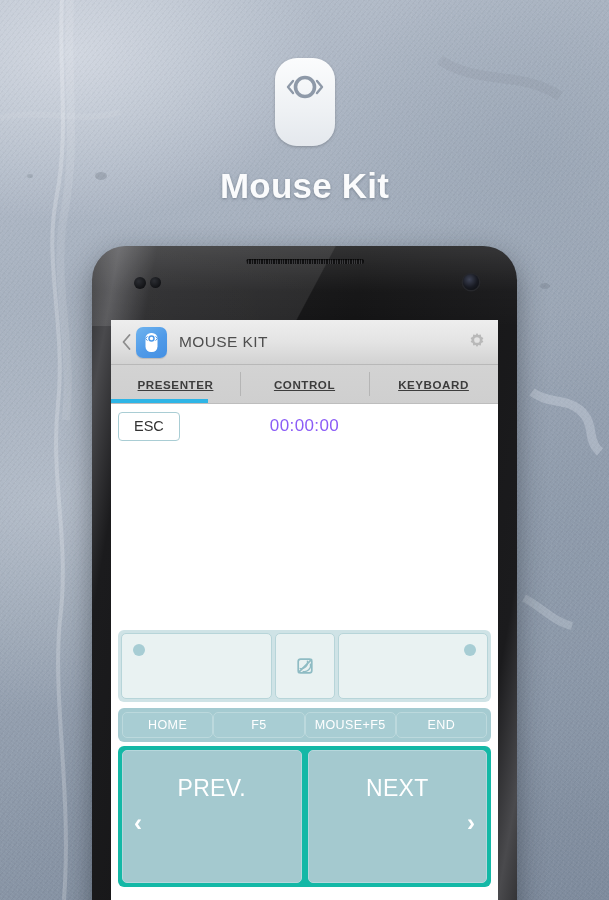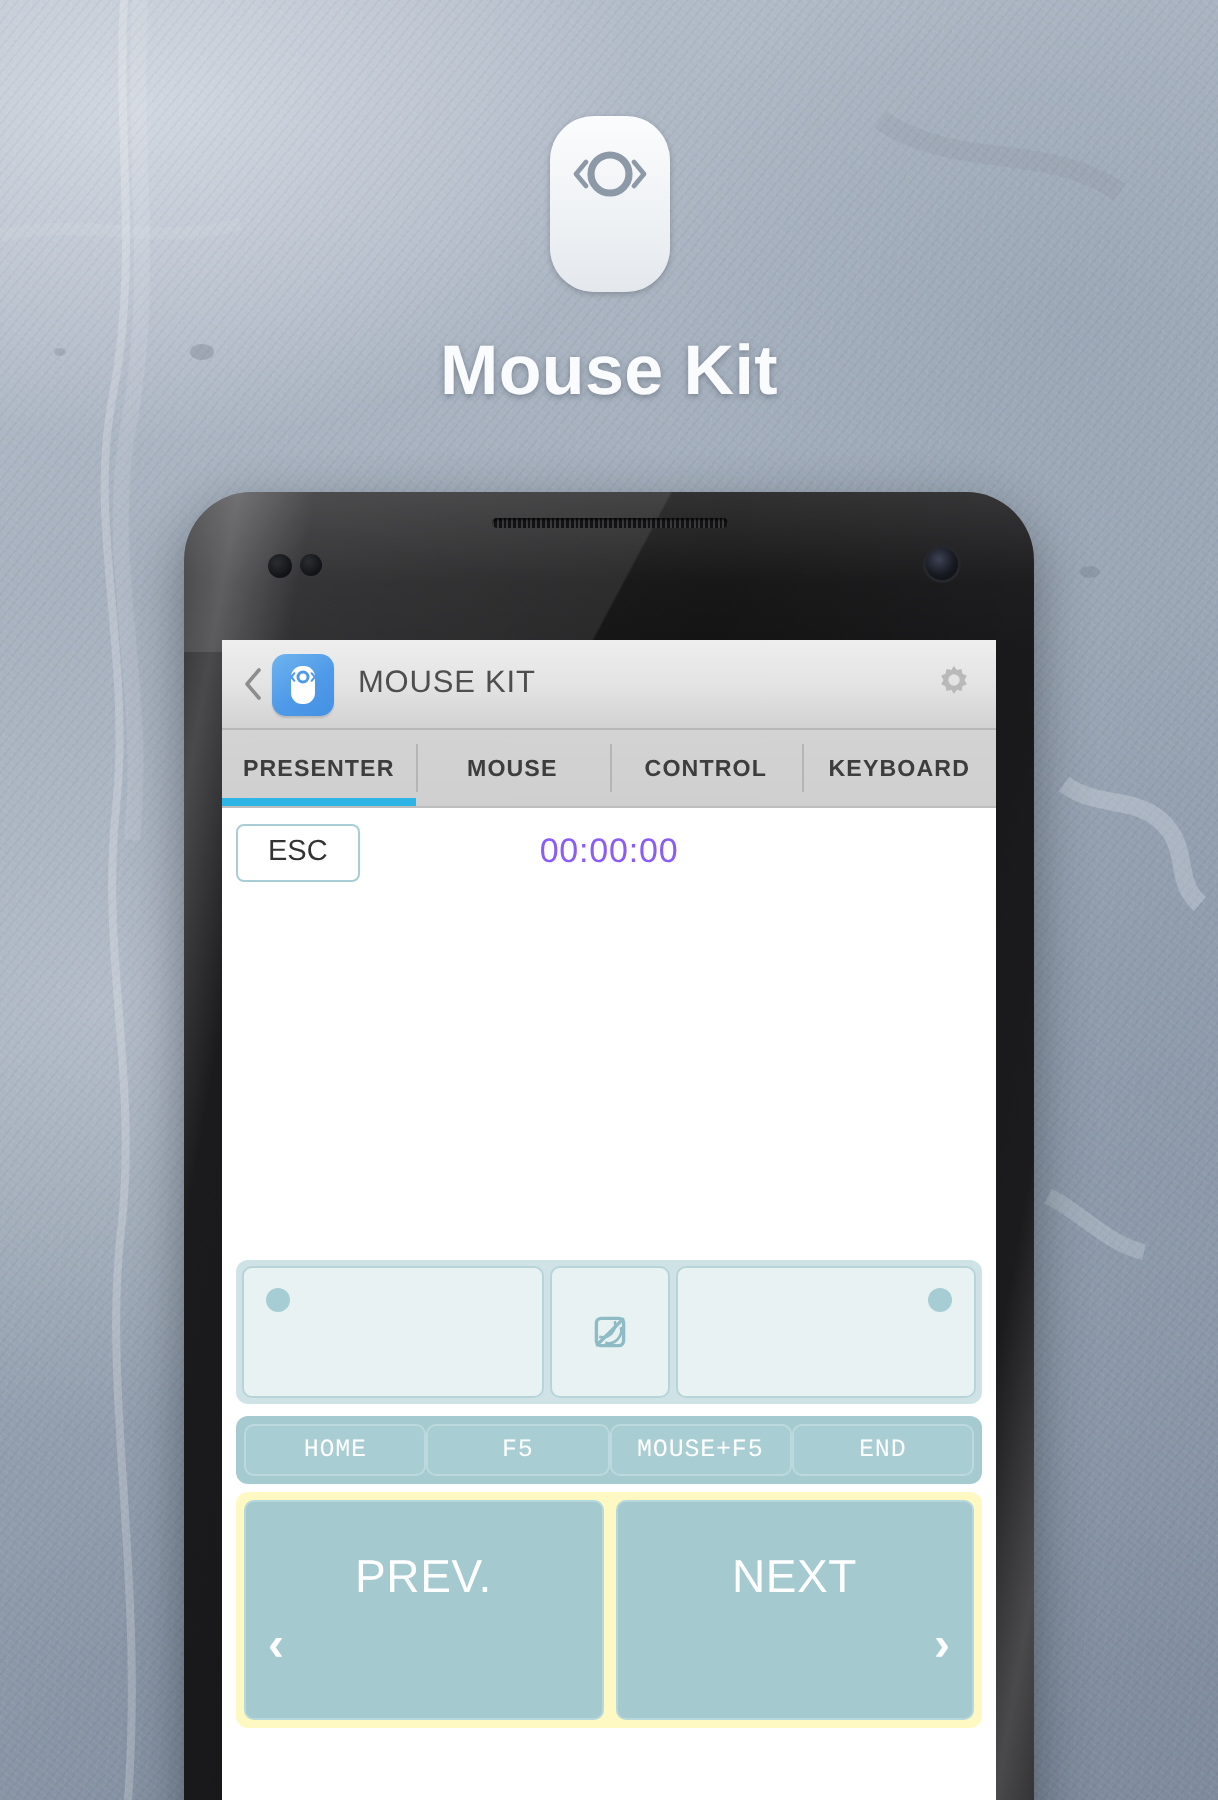--- a/index.html
+++ b/index.html
@@ -134,21 +134,21 @@
   .tabs {
     height:39px;
     background:linear-gradient(180deg,#d3d3d3 0%, #cfcfcf 100%);
     display:flex; align-items:stretch;
     border-bottom:1px solid #bdbdbd;
     position:relative;
   }
   .tab {
     flex:1; display:flex; align-items:center; justify-content:center;
     font-size:11.6px; font-weight:bold; letter-spacing:.55px;
-    color:#3d3d3d; position:relative;
+    color:#3d3d3d; position:relative;text-decoration:underline;
   }
   .tab + .tab::before {
     content:""; position:absolute; left:0; top:7px; bottom:7px;
     width:1px; background:#b5b5b5;
   }
   .tab-underline {
     position:absolute; left:0; bottom:0; height:4px; width:25%;
     background:#2eb5e6;
   }
 
@@ -190,39 +190,39 @@
   }
   .dot.l { left:11px; }
   .dot.r { right:11px; }
 
   
   .fkeys-wrap {
     margin:6px 7px 0;
     background:#a5cbd1;
     border-radius:6px;
     padding:4px;
-    display:flex; gap:0;font-family:Liberation Mono, monospace;
+    display:flex; gap:0;
   }
   .fkey {
     flex:1; height:26px;
     border:1px solid #bcd9dd;
     border-radius:5px;
     background:#a8cdd3;
     display:flex; align-items:center; justify-content:center;
     color:#fff; font-size:12.5px; letter-spacing:.4px;
   }
 
   
   .nav-wrap {
     margin:4px 7px 0;
-    background:#fef9c3;
+    background:#14b8a6;
     border-radius:6px;
     padding:4px;
     display:flex; gap:6px;
-    height:118px;
+    height:141px;
   }
   .nav-btn {
     flex:1; position:relative;
     border:1px solid #b6d7dc;
     border-radius:5px;
     background:#a4c9cf;
   }
   .nav-label {
     position:absolute; top:24px; left:0; right:0;
     text-align:center; color:#fff; font-size:23px; letter-spacing:.3px;
@@ -290,23 +290,20 @@
         <svg width="22" height="22" viewBox="0 0 24 24">
           <path fill="#b9b9b9" d="M12 2.2l1.5 2.2 2.6-.6 .5 2.6 2.4 1.1-1.3 2.3 1.3 2.3-2.4 1.1-.5 2.6-2.6-.6L12 17.4l-1.5-2.2-2.6 .6-.5-2.6L5 12.1l1.3-2.3L5 7.5l2.4-1.1 .5-2.6 2.6 .6z"></path>
           <circle cx="12" cy="9.8" r="3.1" fill="#e3e3e3"></circle>
         </svg>
       </div>
     </div>
 
     <div class="tabs">
       <div class="tab">
         <span>PRESENTER</span>
-      </div>
-      <div class="tab">
-        <span>MOUSE</span>
       </div>
       <div class="tab">
         <span>CONTROL</span>
       </div>
       <div class="tab">
         <span>KEYBOARD</span>
       </div>
       <div class="tab-underline" style="background: rgb(46, 181, 230);"></div>
     </div>
 

